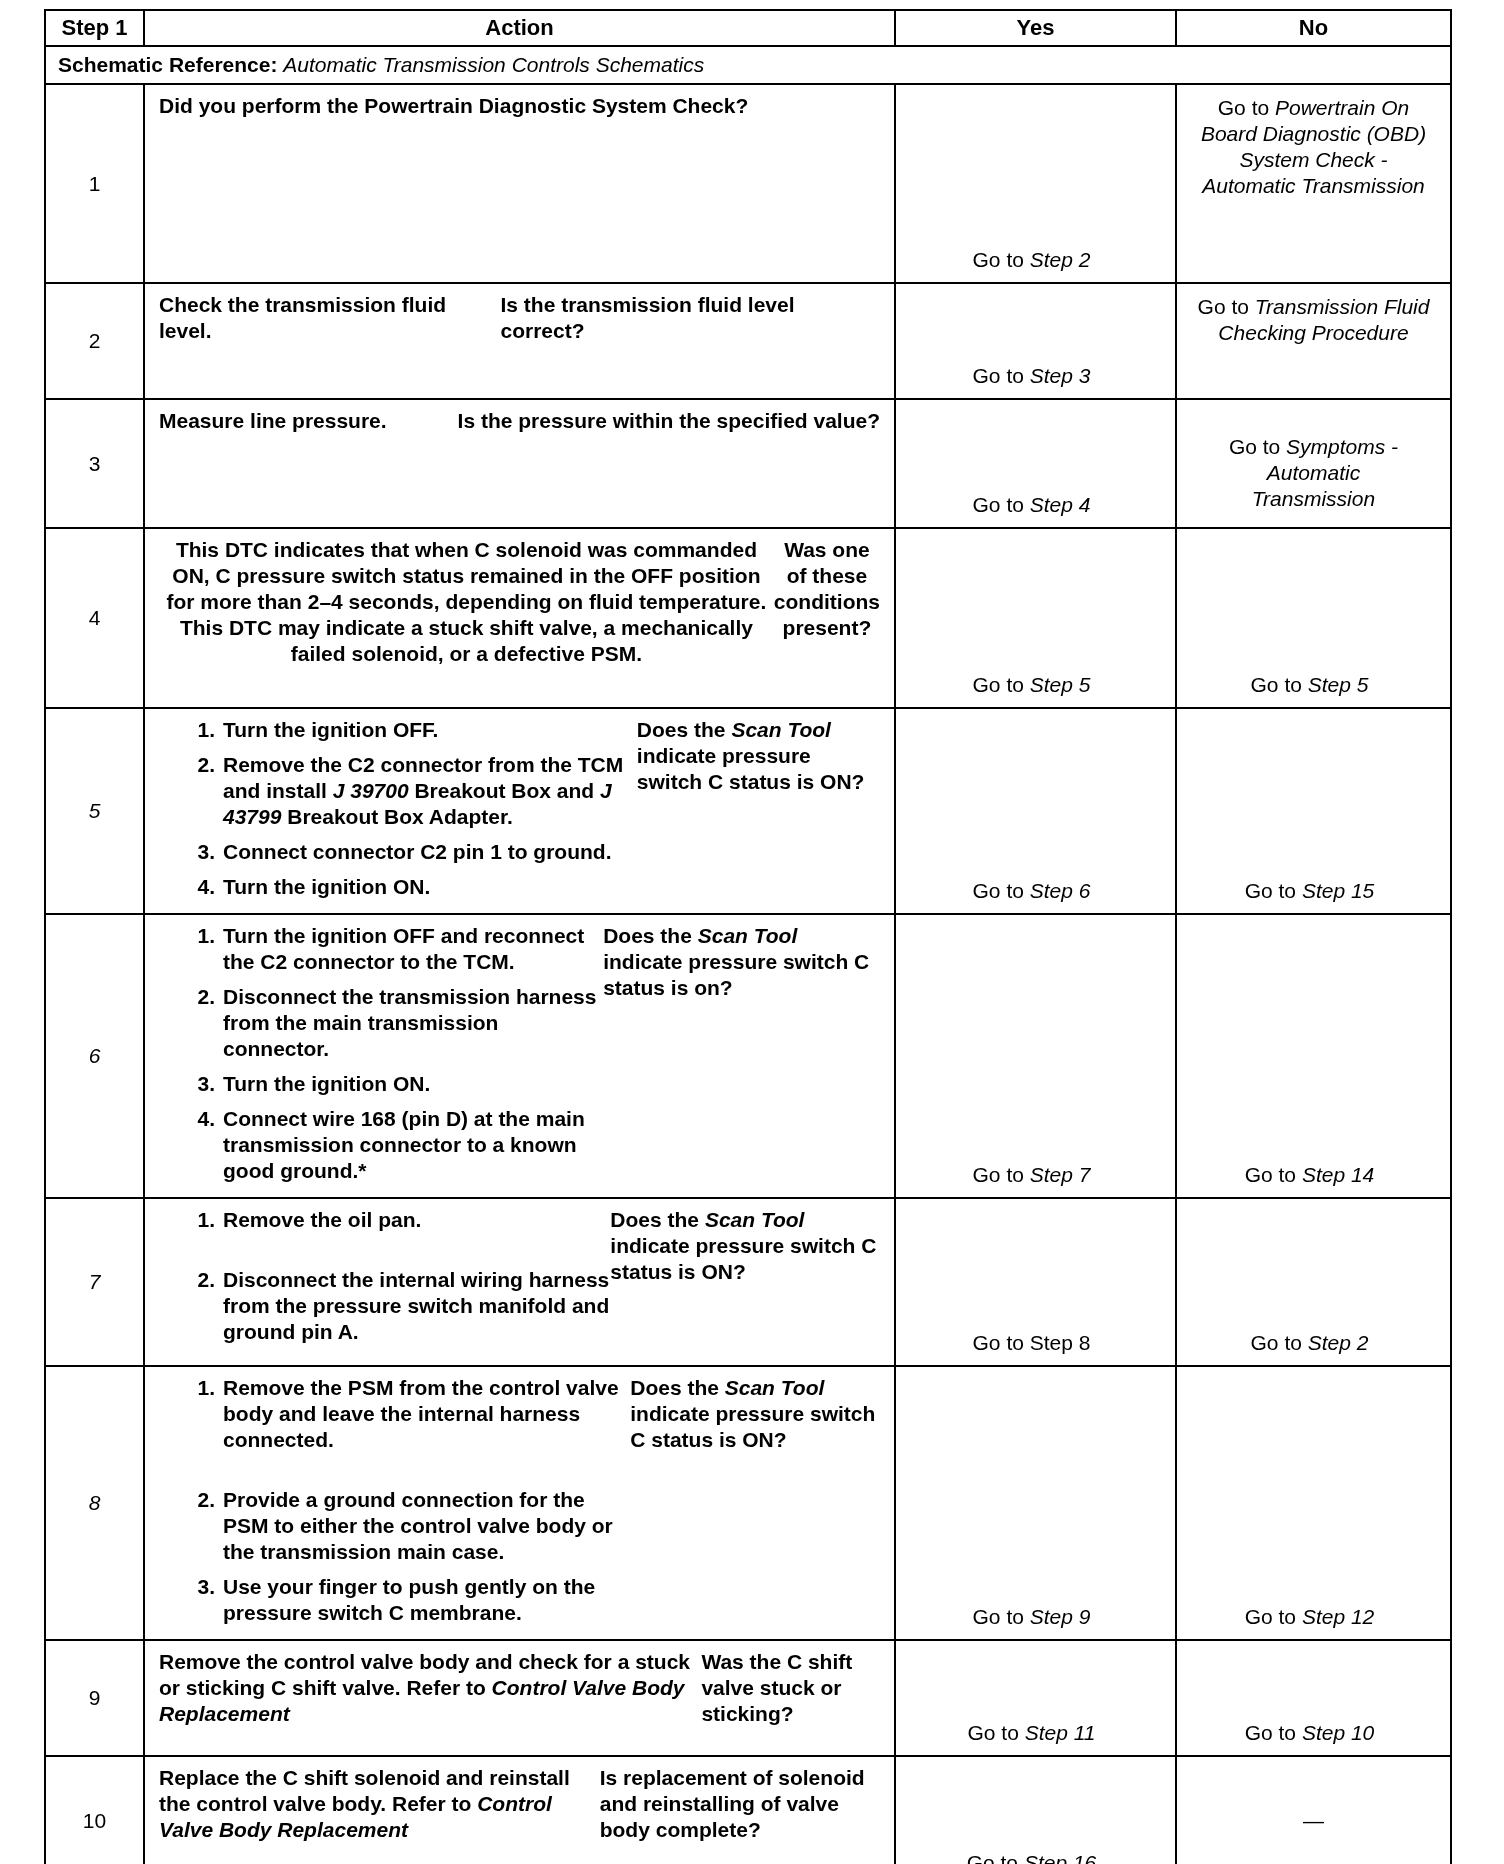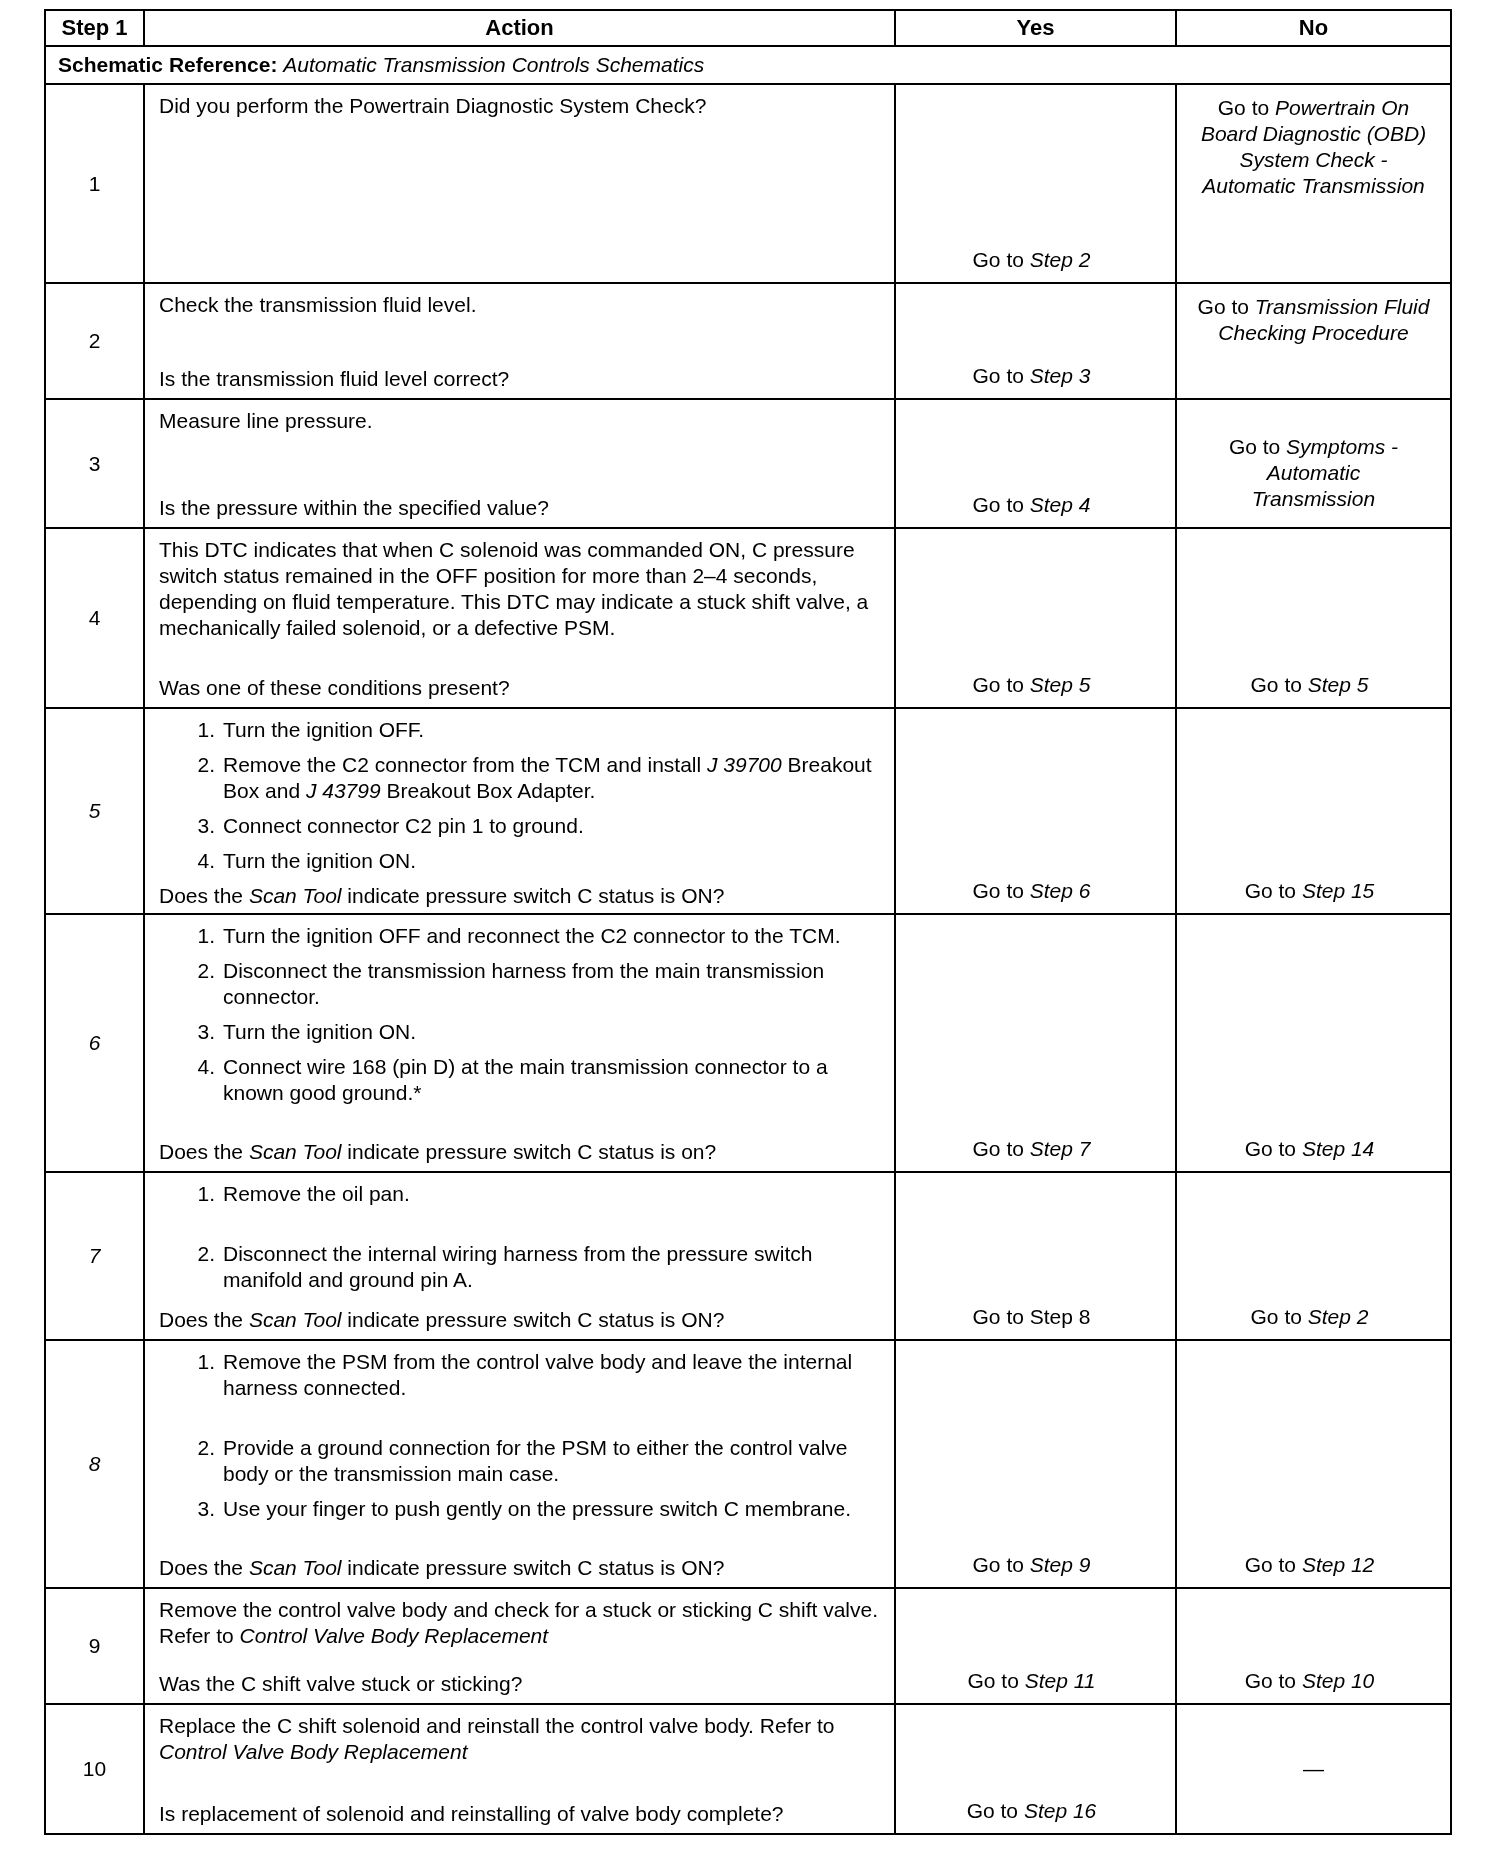--- a/index.html
+++ b/index.html
@@ -21,21 +21,21 @@
   td.action .txt { display: block; }
   td.action .q { display: block; }
   ol.steps { margin: 0; padding: 0 0 0 26px; list-style: none; }
   ol.steps li { display: flex; margin-bottom: 9px; }
   ol.steps li .n { width: 30px; flex: none; text-align: right; padding-right: 8px; }
   td.yes, td.no { font-size: 21px; text-align: center; position: relative; }
   td.yes .bottom, td.no .bottom { position: absolute; left: 0; right: 8px; bottom: 10px; text-align: center; }
   td.no .top { padding: 10px 14px 0 14px; line-height: 26px; }
   td.no .mid { position: absolute; left: 0; right: 0; top: 50%; transform: translateY(-50%); text-align: center; }
   .it { font-style: italic; }
-  .flexcol { display: flex; flex-direction: column; height: 100%; }
+  .flexcol { display: flex; height: 100%; font-weight: bold; }
 </style>
 </head>
 <body>
 
 <table class="diag">
   <colgroup>
     <col class="c-step">
       <col class="c-action">
       <col class="c-yes">
       <col class="c-no">
@@ -98,21 +98,21 @@
         <td class="yes">
           <div class="bottom"><span>Go to </span><span class="it">Step 4</span></div>
         </td>
         <td class="no">
           <div class="top" style="padding-top: 34px; padding-left: 30px; padding-right: 30px;"><span>Go to </span><span class="it">Symptoms - Automatic Transmission</span></div>
         </td>
       </tr>
       <tr style="height: 180px;">
         <td class="step">4</td>
         <td class="action">
-          <div class="flexcol" style="min-height: 164px;">
+          <div class="flexcol" style="min-height: 164px; text-align: center;">
             <div class="txt">This DTC indicates that when C solenoid was commanded ON, C pressure switch status remained in the OFF position for more than 2–4 seconds, depending on fluid temperature. This DTC may indicate a stuck shift valve, a mechanically failed solenoid, or a defective PSM.</div>
             <div style="flex: 1 1 0%;"></div>
             <div class="q">Was one of these conditions present?</div>
           </div>
         </td>
         <td class="yes">
           <div class="bottom"><span>Go to </span><span class="it">Step 5</span></div>
         </td>
         <td class="no">
           <div class="bottom"><span>Go to </span><span class="it">Step 5</span></div>

